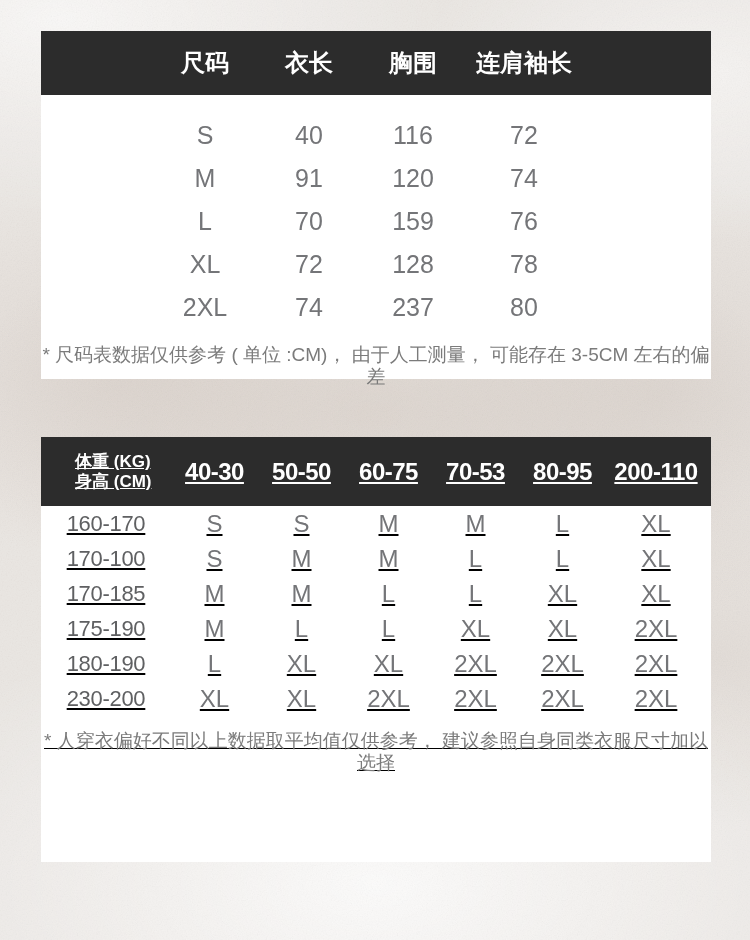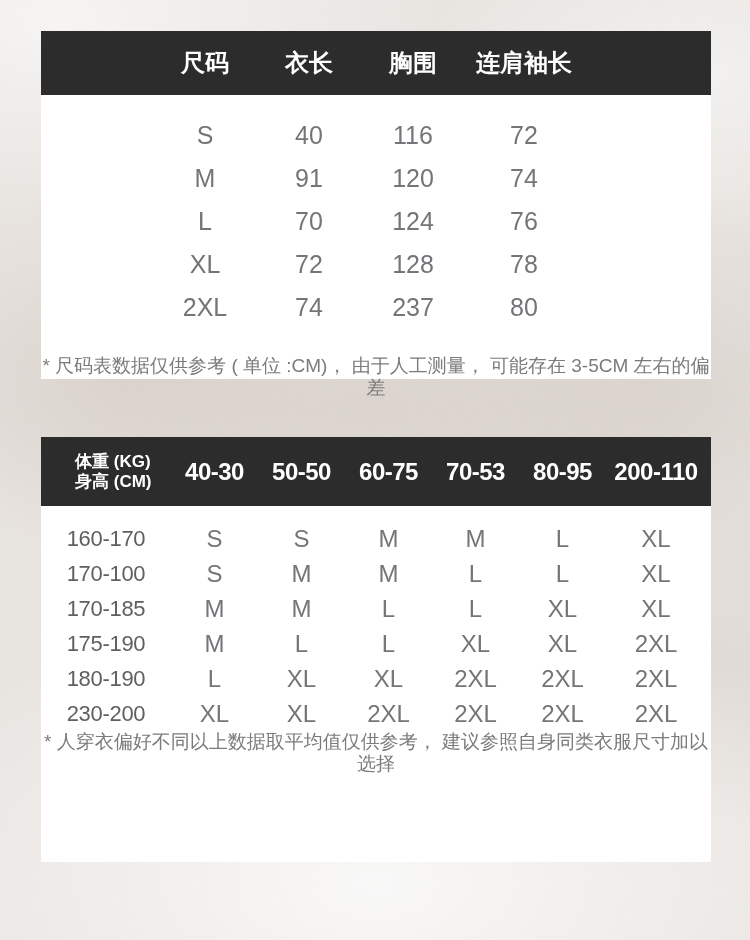--- a/index.html
+++ b/index.html
@@ -17,35 +17,35 @@
       radial-gradient(420px 240px at 94% 8%, rgba(255,255,255,0.55), rgba(255,255,255,0) 70%);
   }
   .grain{position:absolute;left:0;top:0;width:750px;height:940px;pointer-events:none;}
 
   .panel{position:absolute;left:41px;width:670px;}
   .p1{top:31px;}
   .p2{top:437px;}
 
   .head{background:#2c2c2c;color:#ffffff;font-weight:bold;display:grid;align-items:center;justify-items:center;box-sizing:border-box;}
   .head1{height:64px;grid-template-columns:104px 104px 104px 118px;padding-left:112px;font-size:24px;justify-content:start;}
-  .head2{height:69px;grid-template-columns:130px 87px 87px 87px 87px 87px 100px;font-size:24px;letter-spacing:-0.5px;justify-content:start;}
+  .head2{height:69px;grid-template-columns:130px 87px 87px 87px 87px 87px 100px;font-size:24px;letter-spacing:-0.5px;justify-content:start;text-decoration:underline;}
   .corner{justify-self:start;padding-left:34px;font-size:17px;line-height:20px;letter-spacing:0;}
 
   .tbody{background:#ffffff;box-sizing:border-box;}
   .tb1{height:284px;padding-top:19px;}
-  .tb2{height:356px;padding-top:15px;}
+  .tb2{height:356px;padding-top:0;text-decoration:underline;}
 
   .row{display:grid;align-items:center;justify-items:center;color:#747578;}
   .row1{grid-template-columns:104px 104px 104px 118px;padding-left:112px;height:43px;font-size:25px;justify-content:start;}
   .row2{grid-template-columns:130px 87px 87px 87px 87px 87px 100px;height:35px;font-size:24px;justify-content:start;}
   .row2 .rlabel{font-size:22px;color:#5f6062;letter-spacing:-0.3px;}
 
   .note{text-align:center;color:#7b7b7b;font-size:19px;line-height:22px;}
-  .note1{margin-top:26px;}
-  .note2{margin-top:0;}
+  .note1{margin-top:15px;}
+  .note2{margin-top:14px;}
 </style>
 </head>
 <body>
 
 <svg class="grain" width="750" height="940" xmlns="http://www.w3.org/2000/svg">
   <filter id="g">
     <feTurbulence type="fractalNoise" baseFrequency="0.8" numOctaves="2" stitchTiles="stitch"></feTurbulence>
     <feColorMatrix type="saturate" values="0"></feColorMatrix>
     <feComponentTransfer>
         <feFuncA type="linear" slope="0.11" intercept="0"></feFuncA>
@@ -70,21 +70,21 @@
     </div>
     <div class="row row1">
       <span>M</span>
       <span>91</span>
       <span>120</span>
       <span>74</span>
     </div>
     <div class="row row1">
       <span>L</span>
       <span>70</span>
-      <span>124</span>
+      <span>159</span>
       <span>76</span>
     </div>
     <div class="row row1">
       <span>XL</span>
       <span>72</span>
       <span>128</span>
       <span>78</span>
     </div>
     <div class="row row1">
       <span>2XL</span>

